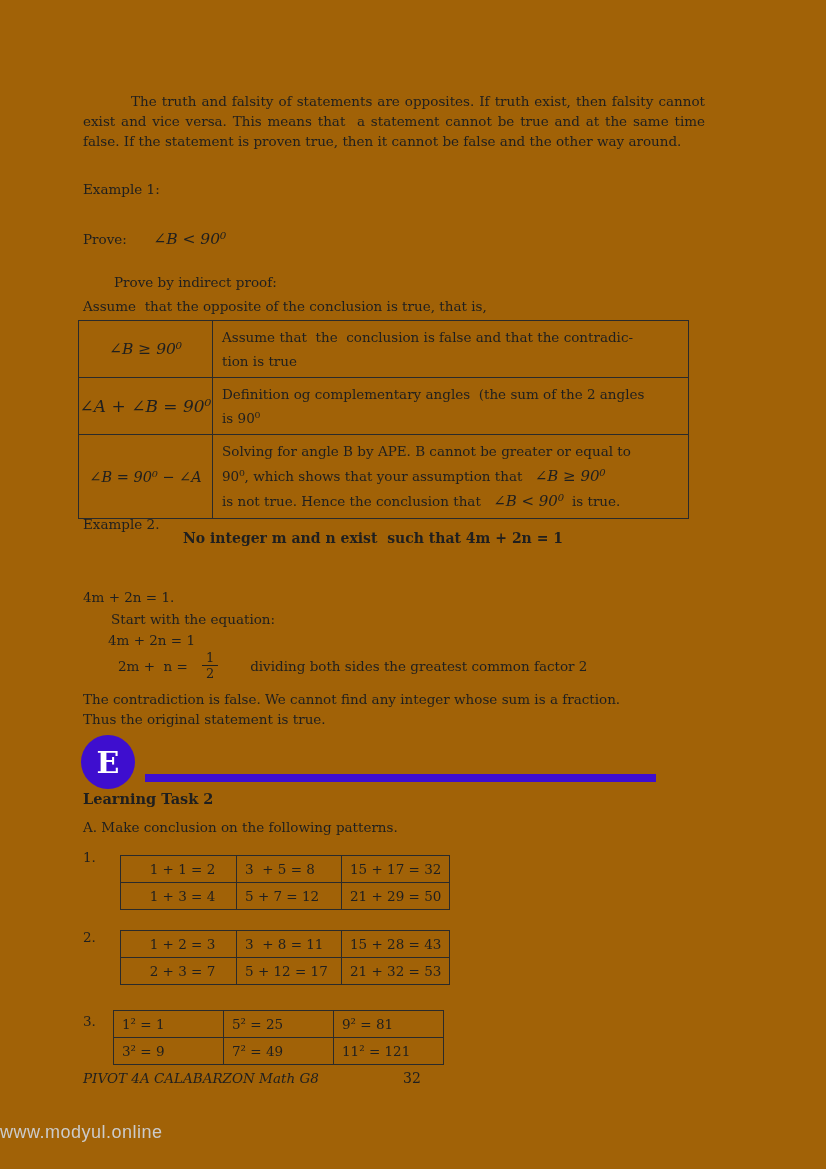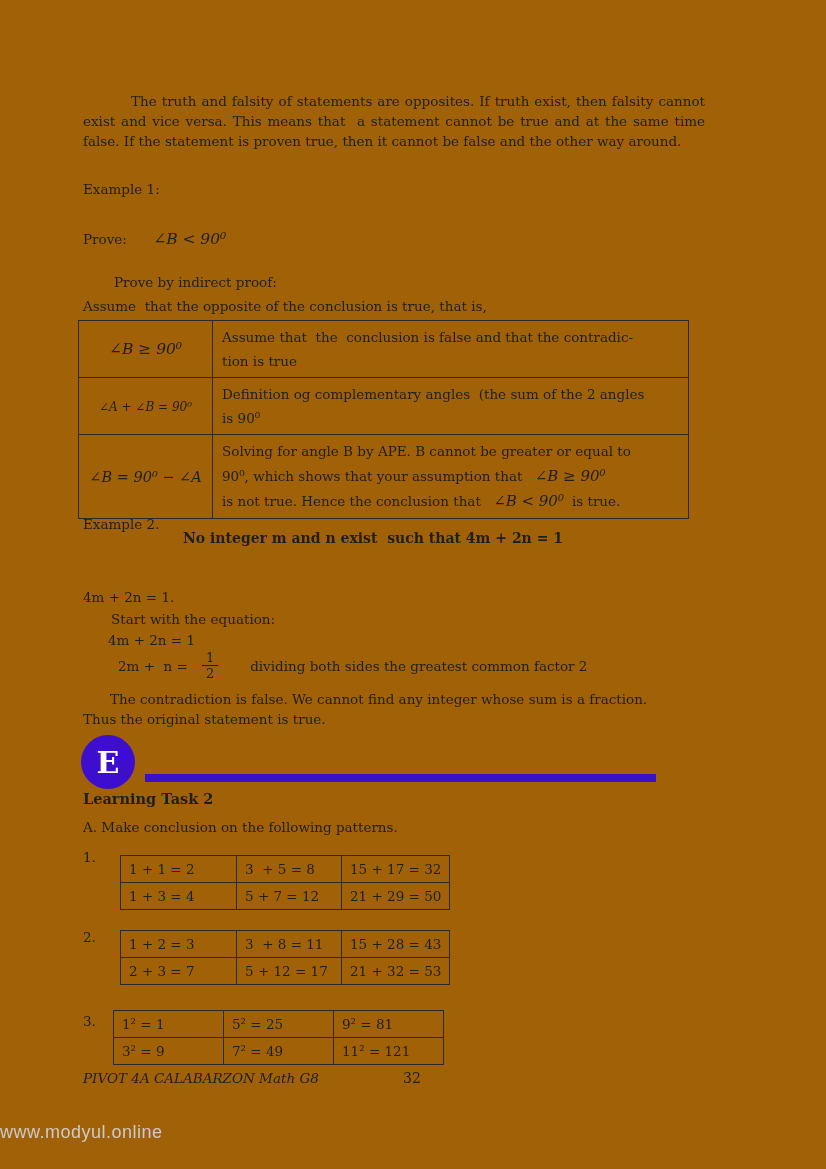--- a/index.html
+++ b/index.html
@@ -28,21 +28,21 @@
   .proof-table { left:78px; top:320px; width:611px; }
   .proof-table td { border:1.7px solid var(--border); vertical-align:middle; }
   .proof-table td.stmt { width:134px; text-align:center; }
   .proof-table td.reason { padding:4px 9px; line-height:24px; }
   .reason-line { display:block; }
   .r1 td { height:55px; }
   .r2 td { height:53px; }
   .r3 td { height:80px; }
   .r3 td.reason { line-height:25px; }
   .stmt-1 { font-size:15.5px; }
-  .stmt-2 { font-size:12px; }
+  .stmt-2 { font-size:17px; }
   .stmt-3 { font-size:14.5px; }
   .inline-math { font-style:italic; font-size:15px; margin-left:8px; }
   .after-math { margin-left:8px; }
   .bold-stmt { left:183px; top:530px; font-weight:bold; font-size:14px; }
   .eq-row { left:118px; top:646px; display:flex; align-items:center; height:40px; }
   .fraction { display:inline-block; text-align:center; margin-left:14px; vertical-align:middle; }
   .fraction .num { display:block; font-size:13px; line-height:15px; padding:0 4px; }
   .fraction .den { display:block; font-size:13px; line-height:16px; padding:0 4px; border-top:1.4px solid var(--ink); }
   .eq-note { margin-left:32px; }
   
@@ -53,21 +53,21 @@
   }
   .rule { left:145px; top:774px; width:511px; height:8px; background:var(--accent); }
   .task-heading { left:83px; top:790px; font-weight:bold; font-size:14.5px; }
   .instruction { left:83px; top:819px; }
   
   .pat-num { left:83px; width:24px; }
   .pattern-table td {
     border:1.7px solid var(--border); height:27px; padding:0 0 0 8px;
     font-size:13.5px; vertical-align:middle; white-space:pre;
   }
-  .pt12 td.c1 { width:116px; } .pt12 td.c2 { width:105px; } .pt12 td.c3 { width:108px; }
+  .pt12 td.c1 { width:116px;text-align:center; } .pt12 td.c2 { width:105px; } .pt12 td.c3 { width:108px; }
   .pt3 td.c1 { width:110px; } .pt3 td.c2 { width:110px; } .pt3 td.c3 { width:110px; }
   .footer-left { left:83px; top:1070px; font-style:italic; }
   .footer-page { left:403px; top:1070px; font-size:14px; }
   .watermark {
     left:0; right:0; top:1122px; text-align:left;
     font-family:"Liberation Sans", sans-serif; font-size:18px;
     color:var(--watermark); letter-spacing:0.5px;
   }
 </style>
 </head>
@@ -126,21 +126,21 @@
 
   <div class="abs eq-row">
     <span class="pre">2m +  n =</span>
     <span class="fraction">
       <span class="num">1</span>
       <span class="den">2</span>
     </span>
     <span class="eq-note">dividing both sides the greatest common factor 2</span>
   </div>
 
-  <div class="abs line" style="left:83px; top:689px;margin-left:27px;">The contradiction is false. We cannot find any integer whose sum is a fraction.</div>
+  <div class="abs line" style="left:83px; top:689px;">The contradiction is false. We cannot find any integer whose sum is a fraction.</div>
   <div class="abs line" style="left:83px; top:709px;">Thus the original statement is true.</div>
 
   <div class="abs badge">E</div>
   <div class="abs rule"></div>
 
   <div class="abs task-heading">Learning Task 2</div>
   <div class="abs instruction">A. Make conclusion on the following patterns.</div>
 
   <div class="abs pat-num" style="top:849px;">1.</div>
   <table class="abs pattern-table pt12" style="left:120px; top:855px;">

